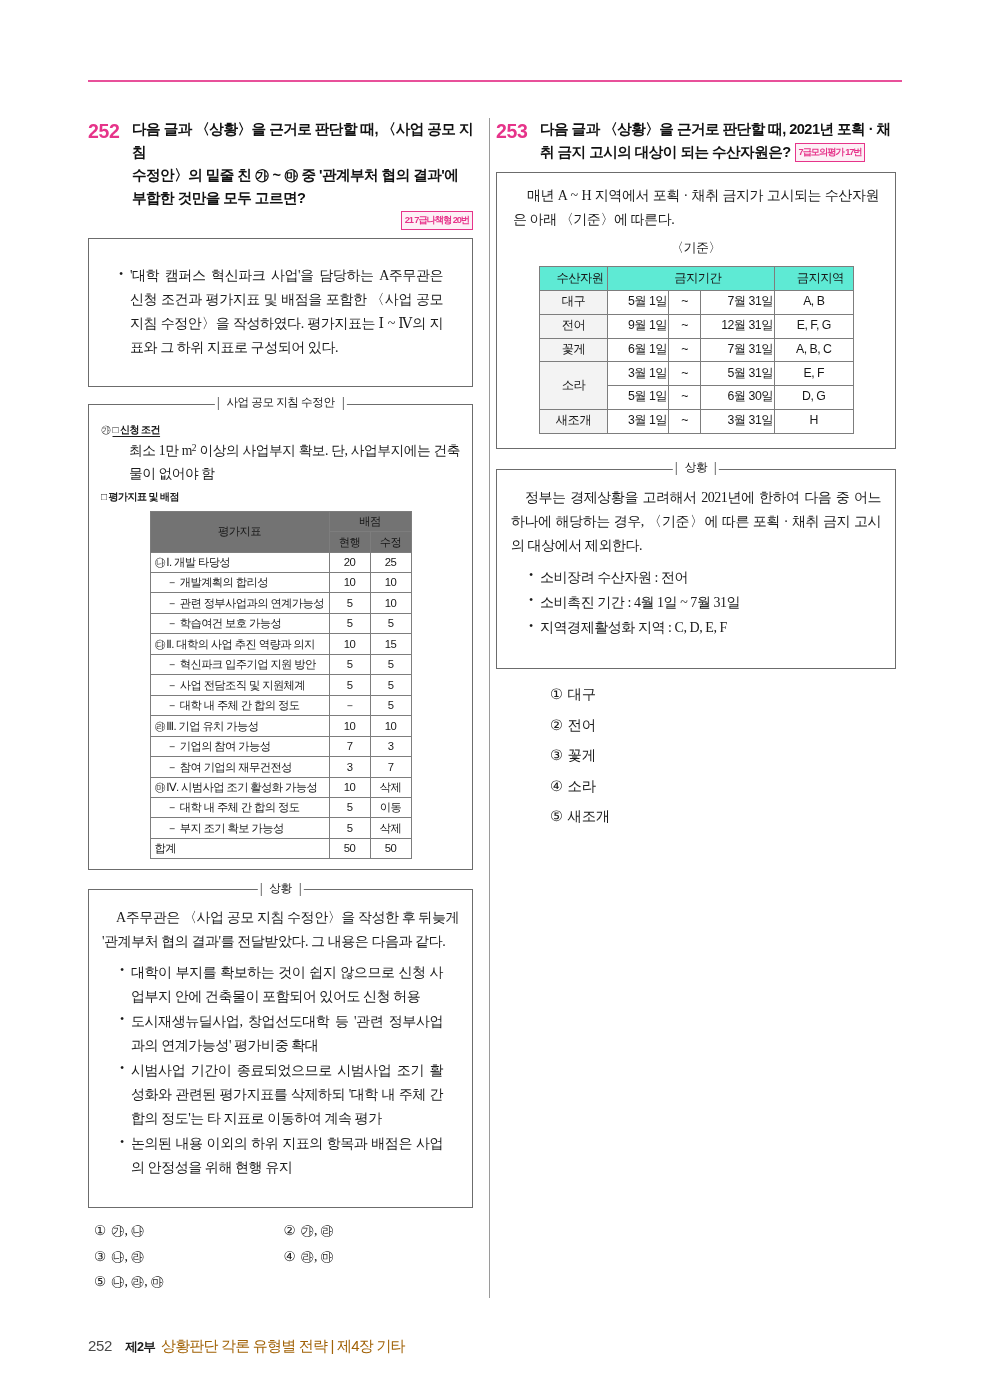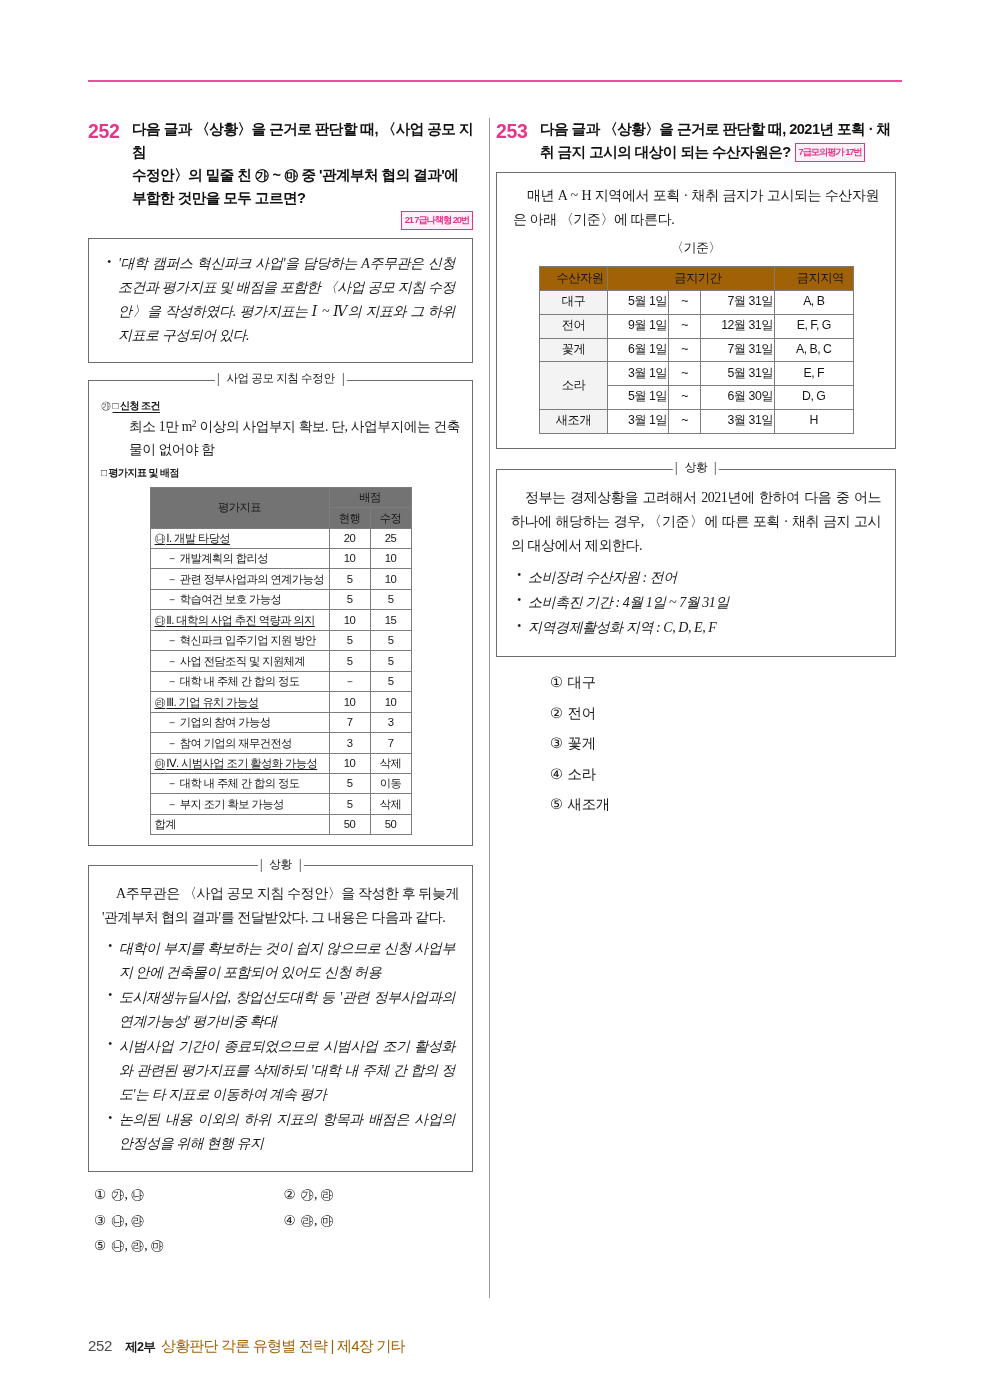--- a/index.html
+++ b/index.html
@@ -131,23 +131,22 @@
     font-size: 14px;
     line-height: 1.72;
     letter-spacing: -0.45px;
     text-align: justify;
     margin: 0;
   }
   .p.indent { text-indent: 14px; }
 
   ul.bul {
     list-style: none;
-    margin: 4px;
+    margin: 16px;
     padding: 0;
-    font-style: italic;
   }
   ul.bul > li {
     font-size: 14px;
     line-height: 1.72;
     letter-spacing: -0.45px;
     text-align: justify;
     position: relative;
     padding-left: 13px;
     margin: 0;
   }
@@ -209,21 +208,20 @@
   table.eval td.lbl {
     text-align: left;
     padding-left: 4px;
     white-space: nowrap;
   }
   table.eval td.num {
     text-align: center;
     width: 34px;
   }
   table.eval tr.major td.lbl {
-    text-decoration: underline;
     text-underline-offset: 2px;
   }
   table.eval tr.sum td { background: #ffffff; margin-left: 12px; }
   .cm { margin-right: 1px; }
   .dash-ind { padding-left: 16px !important; }
 
   
   table.fish {
     border-collapse: collapse;
     width: 315px;
@@ -233,21 +231,21 @@
     font-family: "Liberation Sans", sans-serif;
   }
   table.fish th, table.fish td {
     border: 0.9px solid #7d7d7d;
     padding: 3.4px 3px;
     text-align: center;
     line-height: 1.3;
     color: #171717;
   }
   table.fish th {
-    background: #a16207;
+    background: #5eead4;
     font-weight: normal;
     padding-left: 16px;
   }
   table.fish td.res { background: #f3f3f3; width: 64px; }
   table.fish td.d1 { text-align: right;  padding-right: 1px; width: 58px;}
   table.fish td.tilde { width: 26px; }
   table.fish td.d2 { text-align: right;  padding-right: 1px; width: 72px;}
   table.fish td.area { width: 74px; margin-top: 28px; }
 
   .kijun-cap {

